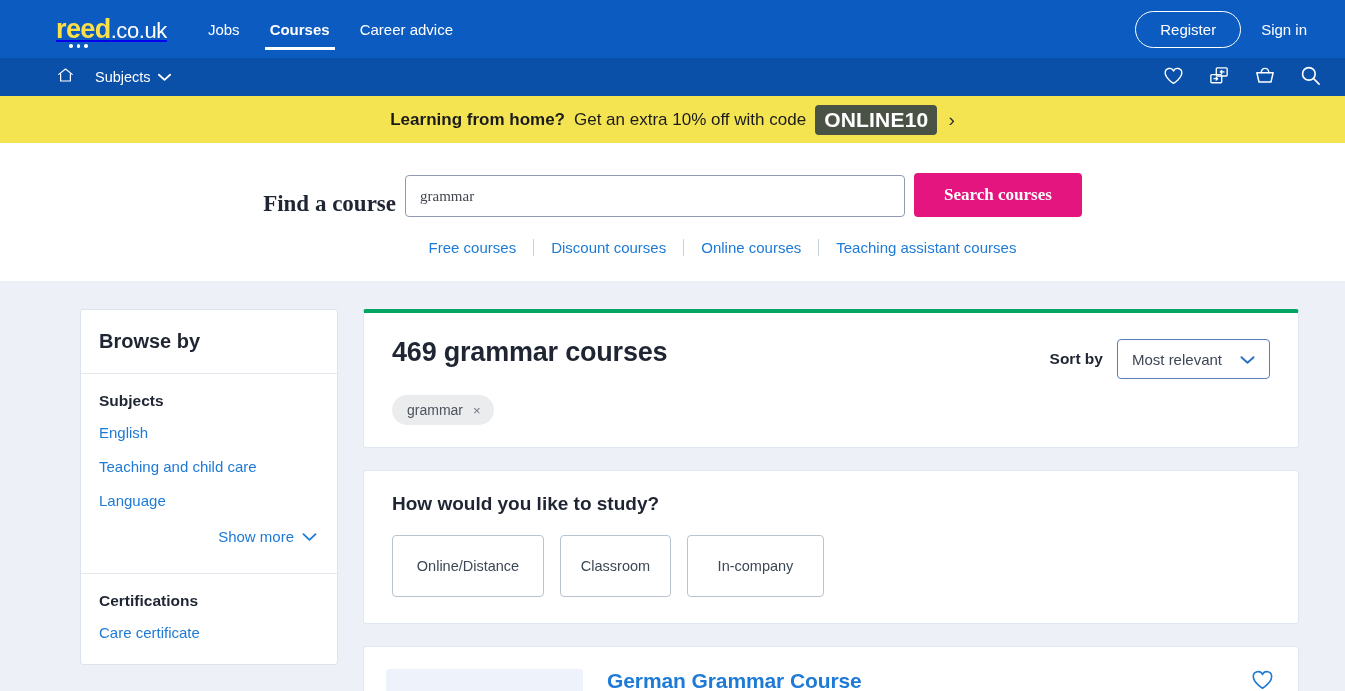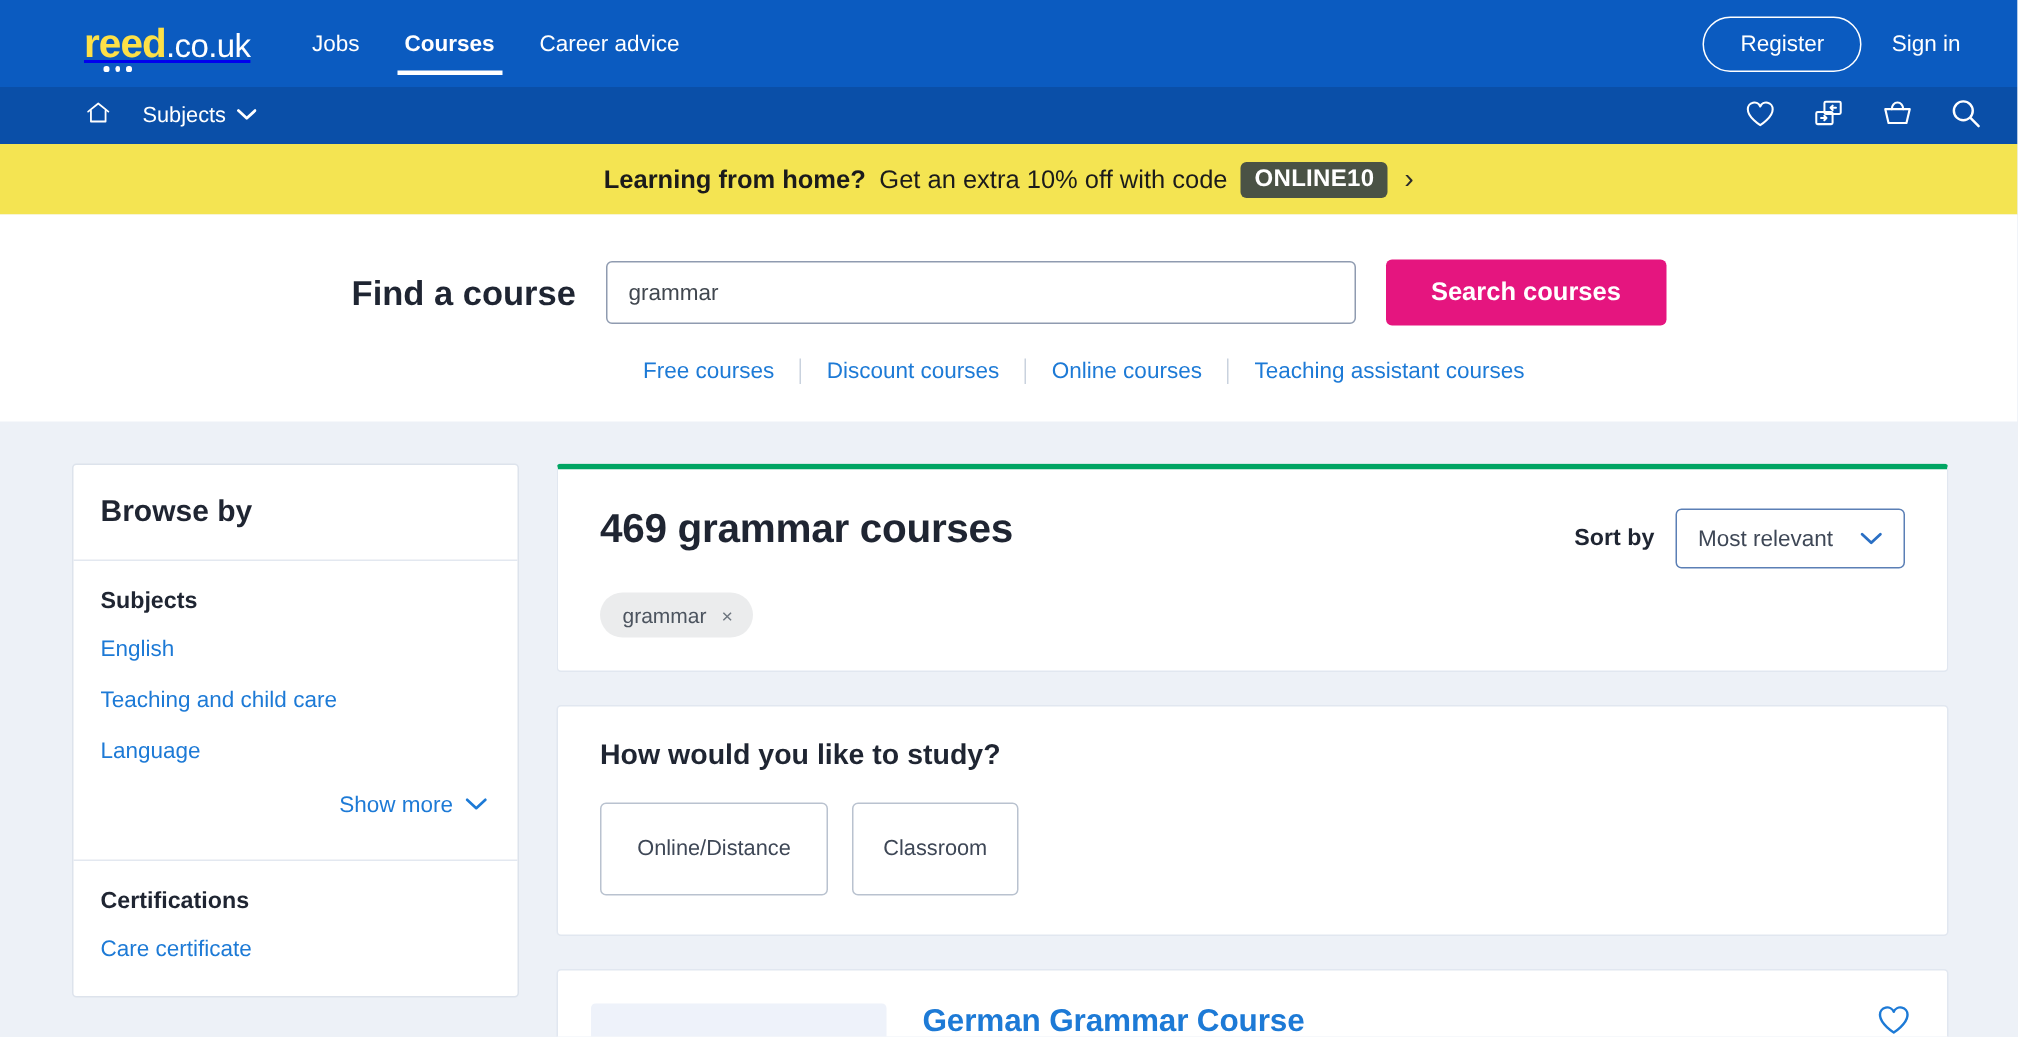--- a/index.html
+++ b/index.html
@@ -121,39 +121,40 @@
     justify-content: center;
     gap: 9px;
     color: #1b1b1b;
     font-size: 17px;
   }
   .promo b { font-weight: 700; }
   .promo-code {
     background: #4a5245;
     color: #ffffff;
     font-weight: 700;
-    font-size: 16px;
+    font-size: 21px;
     padding: 3px 9px;
     border-radius: 4px;
     letter-spacing: 0.2px;
     text-align: center;
   }
   .promo-arrow { font-size: 19px; color: #2c2c2c; margin-left: 2px; }
 
   
   .searchband {
     background: #ffffff;
     padding: 30px 0 28px 0;
     height: 138px;
   }
   .search-row {
     display: flex;
-    align-items: center;
+    align-items: flex-end;
     justify-content: center;
-    gap: 20px;
+    gap: 9px;
+    font-family: Liberation Serif, serif;
   }
   .find-label { font-size: 23px; font-weight: 700; color: #1f2532; }
   .search-input {
     width: 500px;
     height: 42px;
     border: 1px solid #8f9bb0;
     border-radius: 4px;
     padding: 0 14px;
     font-size: 15px;
     font-family: inherit;
@@ -190,25 +191,26 @@
   .quicklinks .sep { width: 1px; height: 17px; background: #c9d2de; }
 
   
   .page {
     display: flex;
     gap: 25px;
     padding: 28px 46px 0 48px;
     align-items: flex-start;
   }
   .sidebar {
-    width: 298px;
+    width: 258px;
     flex: none;
     background: #ffffff;
     border: 1px solid #dde3ec;
     border-radius: 3px;
+    margin-left: 32px;
   }
   .sidebar-head {
     padding: 20px 18px;
     border-bottom: 1px solid #e3e8f0;
   }
   .sidebar-head h2 { font-size: 20px; font-weight: 700; color: #1f2532; }
   .facet { padding: 18px 18px 6px 18px; }
   .facet + .facet { border-top: 1px solid #e3e8f0; margin-top: 8px; }
   .facet h3 { font-size: 15.5px; font-weight: 700; color: #1f2532; margin-bottom: 14px; }
   .facet ul { list-style: none; }
@@ -454,20 +456,21 @@
         </div>
       </div>
     </section>
 
     <section class="card">
       <div class="study-inner">
         <h3>How would you like to study?</h3>
         <div class="study-opts">
           <button class="study-opt">Online/Distance</button>
           <button class="study-opt w-mid">Classroom</button>
+          <button class="study-opt w-narrow">In-company</button>
         </div>
       </div>
     </section>
 
     <section class="card">
       <div class="course-inner">
         <div class="course-thumb">
           
         </div>
         <div class="course-main">

